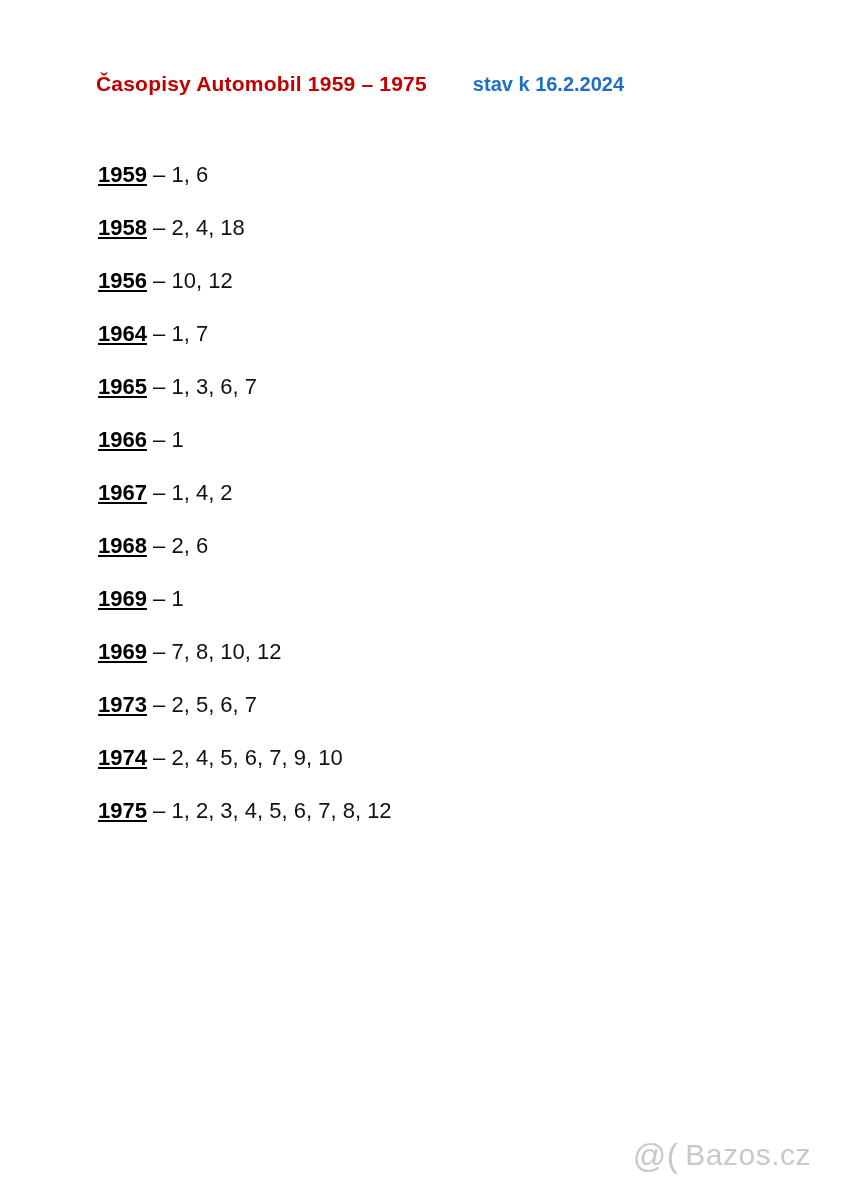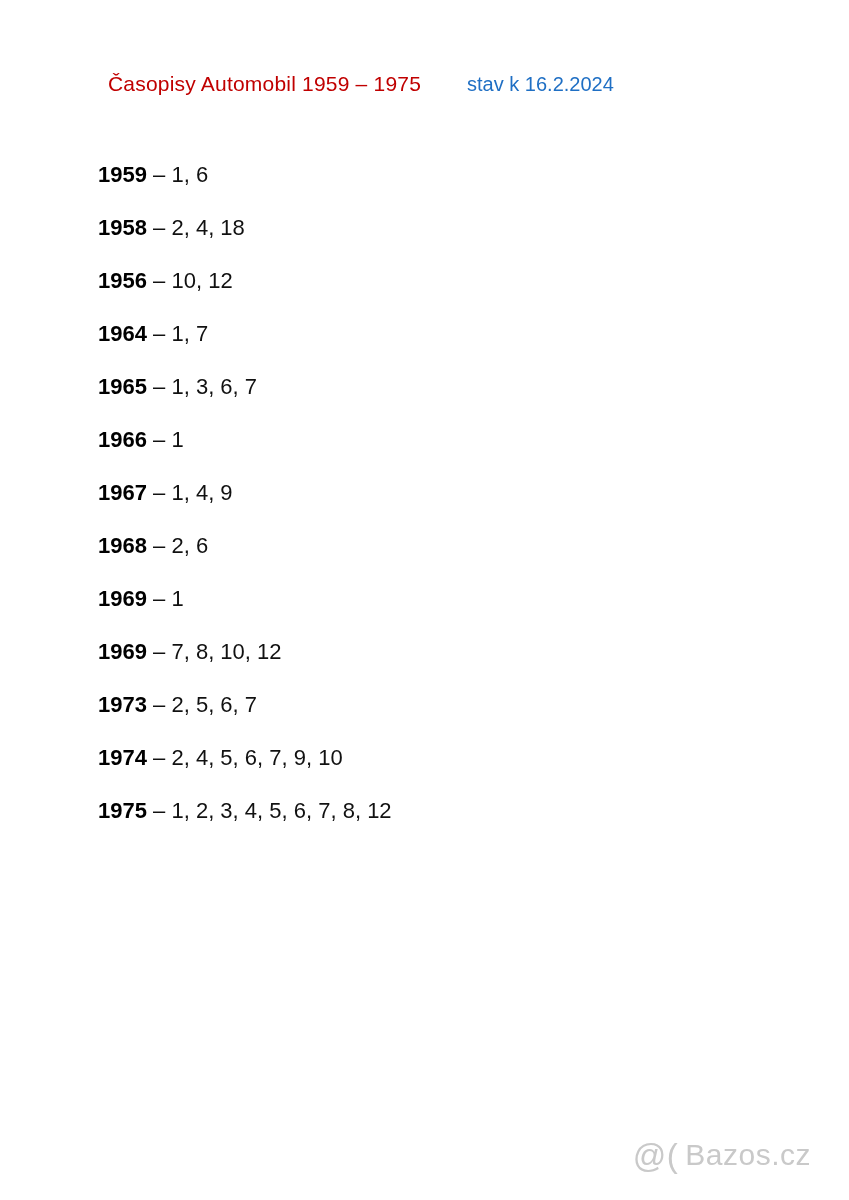--- a/index.html
+++ b/index.html
@@ -16,25 +16,25 @@
     overflow: hidden;
   }
   .page {
     position: relative;
     width: 849px;
     height: 1200px;
     box-sizing: border-box;
   }
   .title-row {
     position: absolute;
-    left: 108px;
+    left: 96px;
     top: 72px;
     white-space: nowrap;
     font-size: 21px;
-    font-weight: normal;
+    font-weight: bold;
   }
   .title-main {
     color: #c00000;
     letter-spacing: 0.2px;
   }
   .title-date {
     color: #1f6fc4;
     margin-left: 46px;
     font-size: 20px;
   }
@@ -47,20 +47,21 @@
   .row {
     height: 53px;
     line-height: 53px;
     font-size: 22px;
     color: #111111;
     white-space: nowrap;
   }
   .year {
     font-weight: bold;
     color: #000000;
+    text-decoration: underline;
   }
   .issues {
     font-weight: normal;
     color: #111111;
   }
   .watermark {
     position: absolute;
     right: 38px;
     bottom: 28px;
     display: flex;
@@ -111,21 +112,21 @@
       <span class="issues">1, 3, 6, 7</span>
     </div>
     <div class="row">
       <span class="year">1966</span>
       <span class="issues">–</span>
       <span class="issues">1</span>
     </div>
     <div class="row">
       <span class="year">1967</span>
       <span class="issues">–</span>
-      <span class="issues">1, 4, 9</span>
+      <span class="issues">1, 4, 2</span>
     </div>
     <div class="row">
       <span class="year">1968</span>
       <span class="issues">–</span>
       <span class="issues">2, 6</span>
     </div>
     <div class="row">
       <span class="year">1969</span>
       <span class="issues">–</span>
       <span class="issues">1</span>

